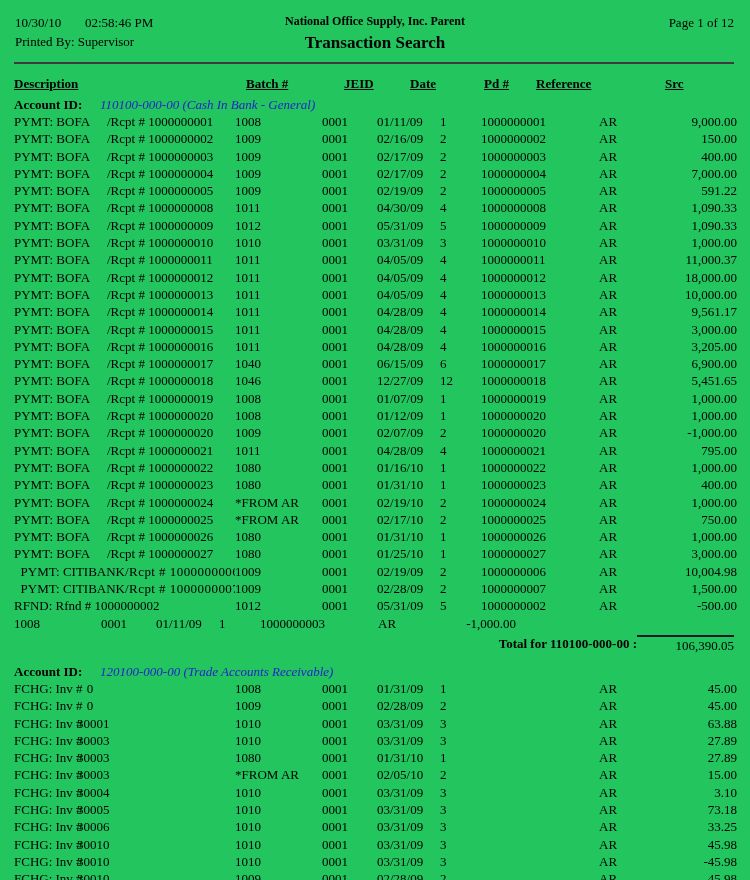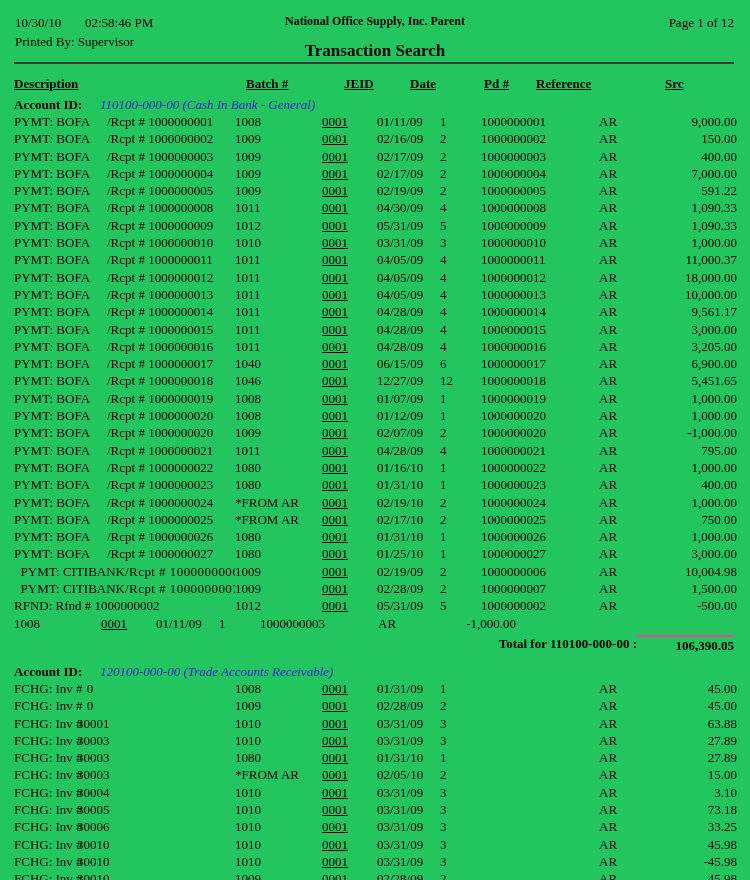--- a/index.html
+++ b/index.html
@@ -13,33 +13,33 @@
     font-family: "Liberation Serif", "DejaVu Serif", serif;
     font-size: 13px;
   }
   
   .hdr { position: relative; height: 62px; }
   .hdr-left  { position: absolute; left: 15px; top: 15px; }
   .hdr-left .line1 { height: 19px; white-space: nowrap; }
   .date-span { display: inline-block; width: 70px; }
   .hdr-center { position: absolute; left: 0; right: 0; top: 14px; text-align: center; }
   .company { font-weight: bold; font-size: 12px; }
-  .title   { font-weight: bold; font-size: 17px; margin-top: 12px; }
+  .title   { font-weight: bold; font-size: 17px; margin-top: 4px; }
   .hdr-right { position: absolute; right: 16px; top: 15px; }
   .rule { border-top: 2px solid #3c3c3c; margin: 0 16px 0 14px; }
 
   
   .main { margin: 0 16px 0 14px; }
   .thead { display: flex; margin-top: 12px; height: 17px; line-height: 16px; gap: 11px; }
   .th { font-weight: bold; text-decoration: underline; }
 
   .c      { flex: 0 0 auto; white-space: nowrap; }
   .c-desc { width: 221px; overflow: hidden; }
   .c-batch{ width: 87px; }
-  .c-jeid { width: 55px; text-decoration: underline; }
+  .c-jeid { width: 55px; }
   .c-date { width: 63px; }
   .c-pd   { width: 41px; }
   .c-ref  { width: 111px; }
   .c-src  { width: 48px; padding-left: 7px; }
   .c-amt  { width: 97px; text-align: right; }
 
   .acct-row { height: 17px; line-height: 17px; margin-top: 3px; white-space: nowrap; }
   .acct-label { font-weight: bold; display: inline-block; width: 86px; }
   .acct-value { color: #2222cc; font-style: italic; }
 
@@ -47,21 +47,21 @@
   .d1 { display: inline-block; }
   .r-pymt .d1 { width: 93px; }
   .r-citi .d1 { width: 111px; text-align: right; }
   .r-citi .d2 { letter-spacing: 0.45px; }
   .r-fchg .d1 { width: 63px; }
   .r-fchg .d2 { display: inline-block; width: 26px; text-align: center; }
 
   .total-row { display: flex; margin-top: 3px; height: 19px; line-height: 17px; }
   .total-fill { flex: 1 1 auto; }
   .total-label { font-weight: bold; white-space: nowrap; }
-  .total-amt { font-weight: bold; border-top: 2px solid #ec4899; }
+  .total-amt { font-weight: normal; border-top: 2px solid #0f172a; }
 
   .section + .section { margin-top: 9px; }
 </style>
 </head>
 <body>
 
 <div class="page">
   <div class="hdr">
     <div class="hdr-left">
       <div class="line1">

